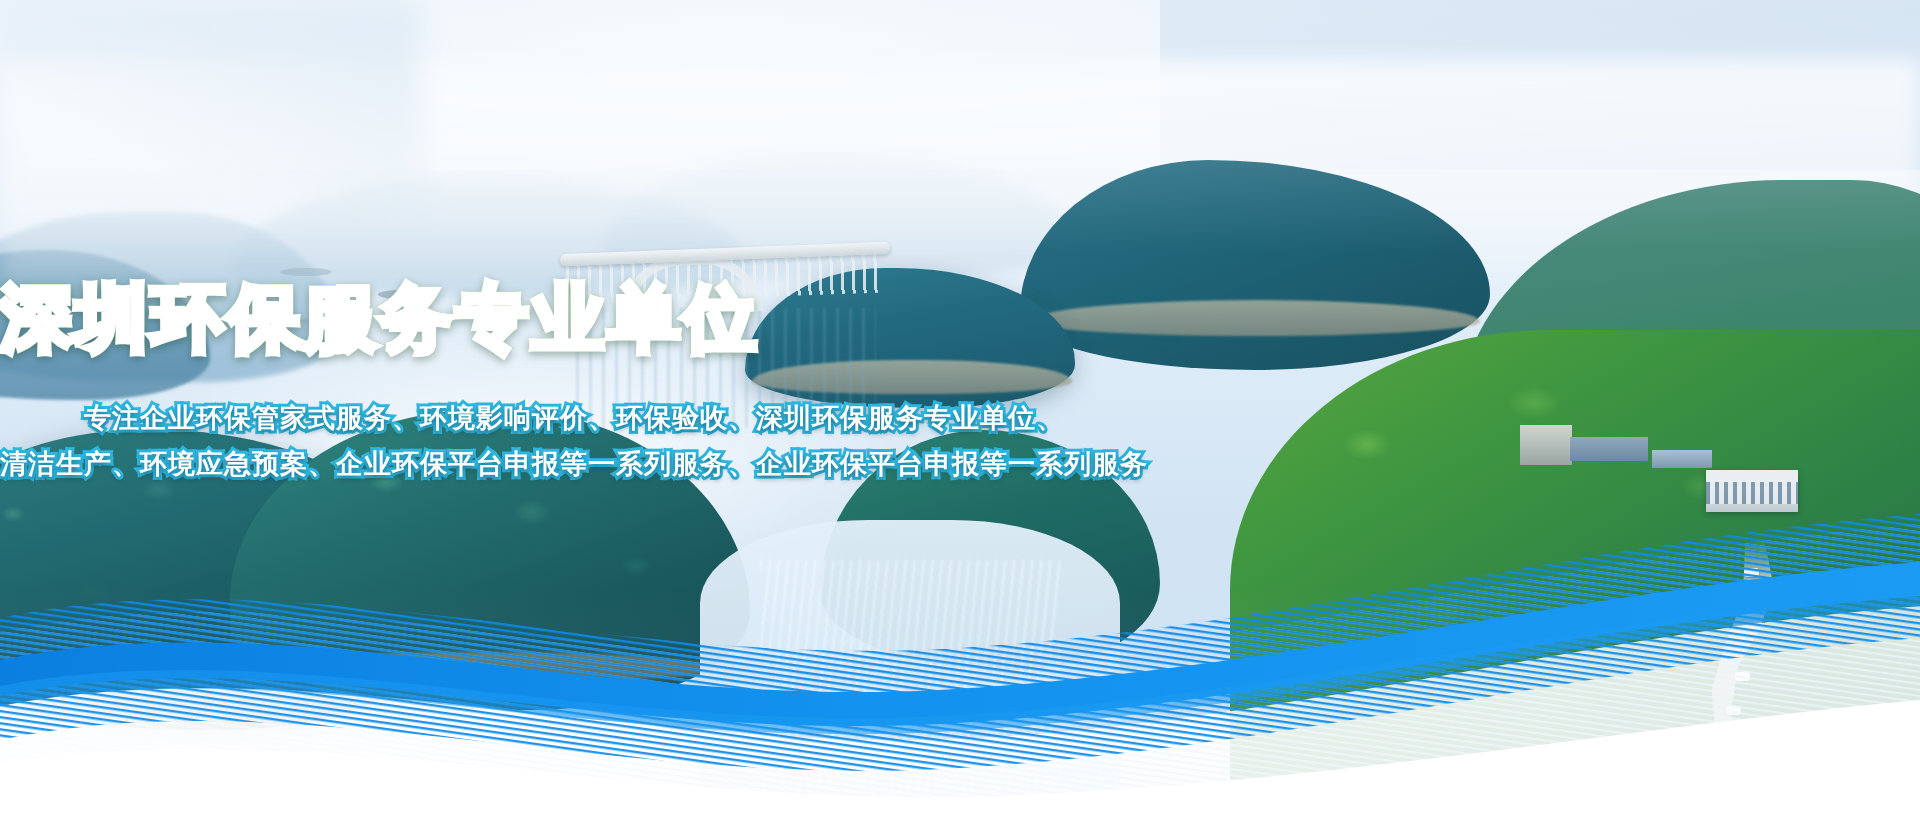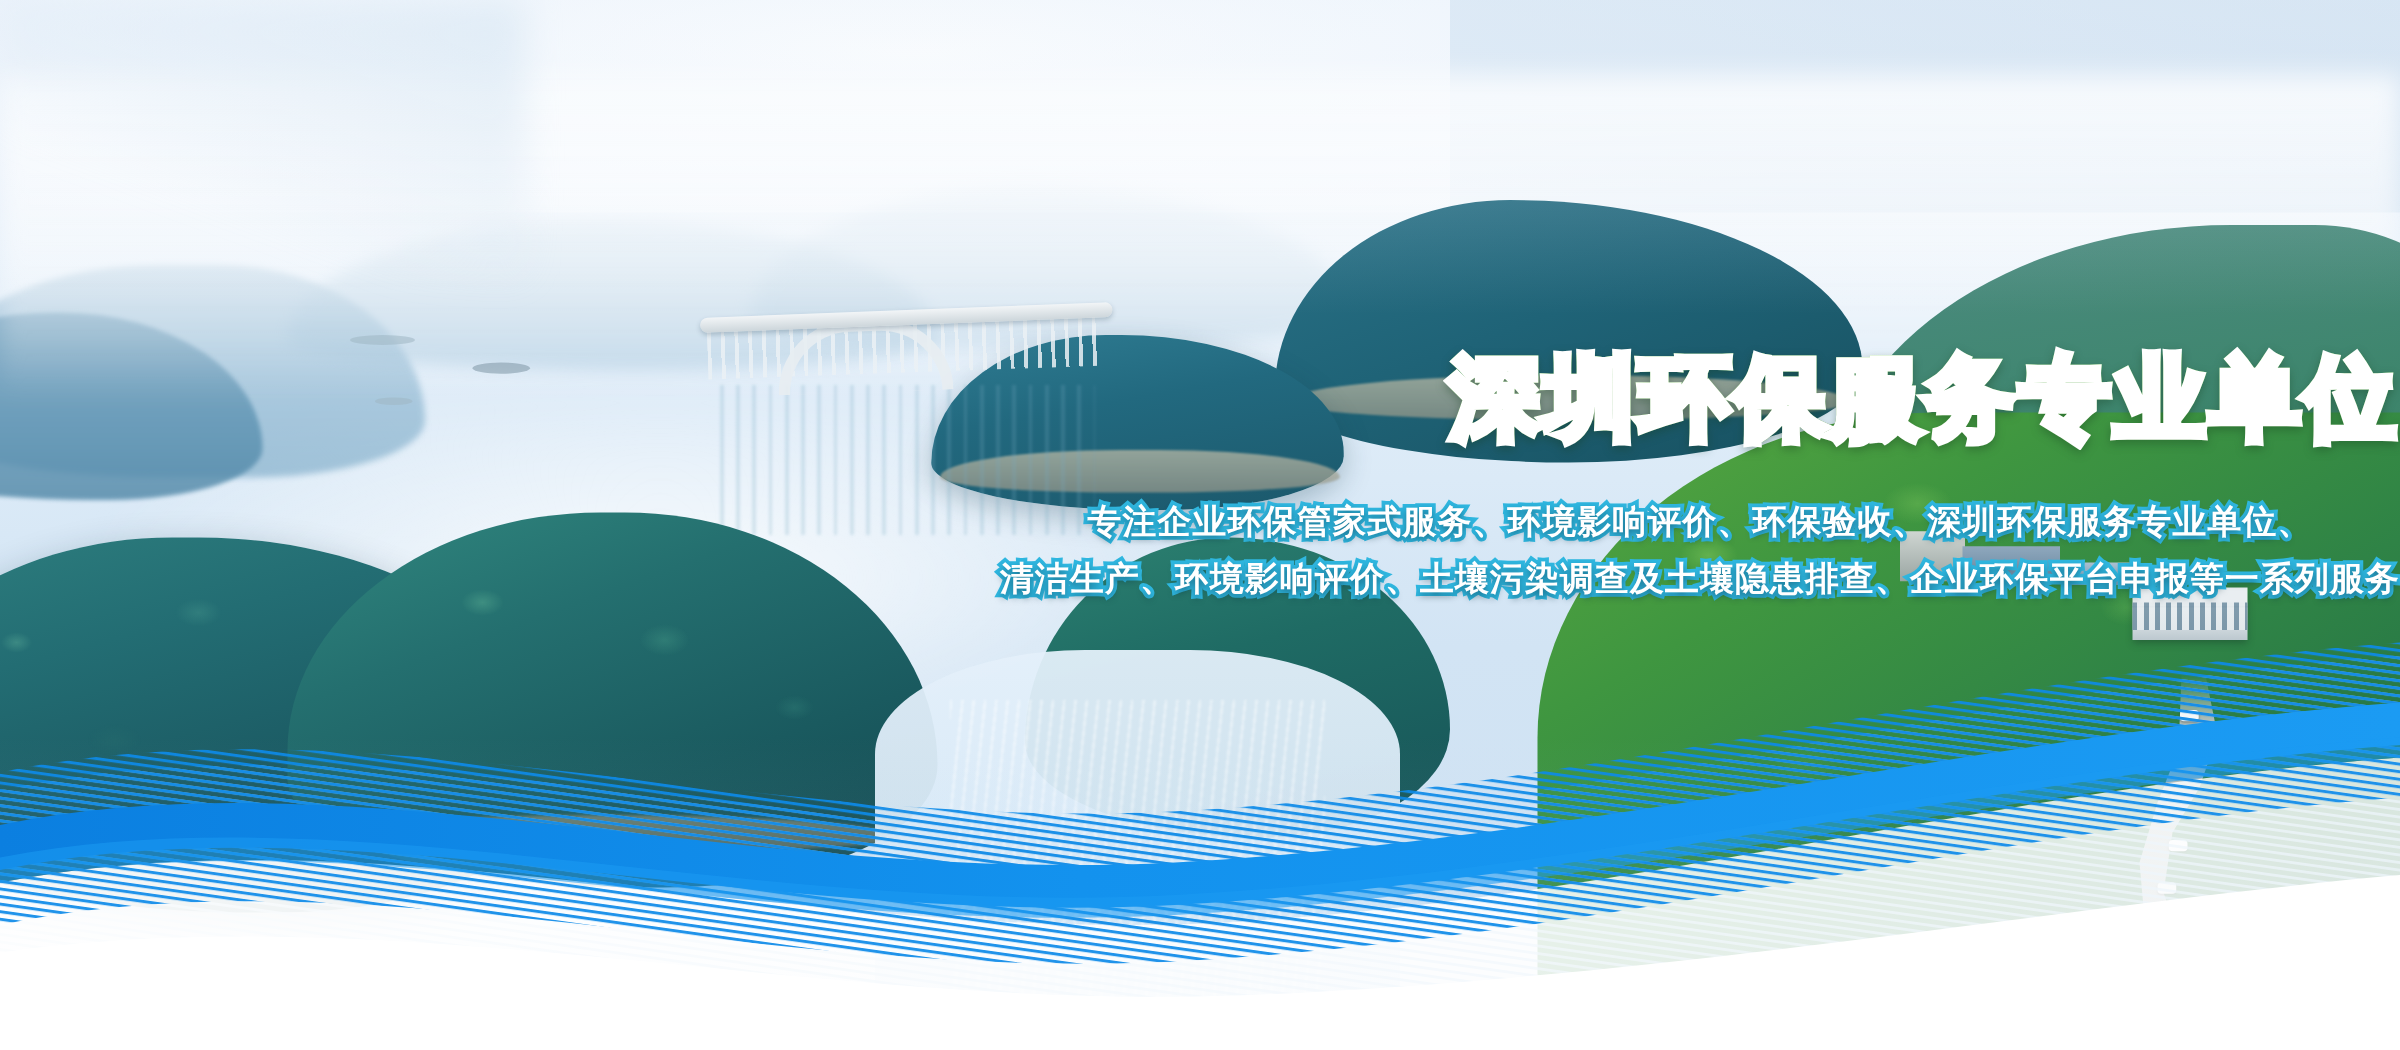--- a/index.html
+++ b/index.html
@@ -258,21 +258,21 @@
     pointer-events:none;
   }
 
   
   .waves{ position:absolute; left:0; bottom:0; width:1920px; height:330px; }
   .waves svg{ display:block; width:1920px; height:330px; }
 
   
   .copy{
     position:absolute; left:0; top:0; width:1920px; height:840px;
-    display:flex; flex-direction:column; align-items:flex-end;
+    display:flex; flex-direction:column; align-items:flex-start;
     pointer-events:none;
   }
 
   .headline{
     margin-top:282px;
     font-size:72px;
     font-weight:700;
     letter-spacing:4px;
     line-height:1;
     color:#3a9a22;
@@ -407,18 +407,18 @@
       <path d="M0,252 C320,206 660,300 1000,286 C1340,272 1650,214 1920,190 L1920,330 L0,330 Z" fill="#ffffff"></path>
     </svg>
   </div>
 
   <div class="copy">
 
     <div class="headline">深圳环保服务专业单位</div>
 
     <div class="subcopy">
       <div class="subline">专注企业环保管家式服务、环境影响评价、环保验收、深圳环保服务专业单位、</div>
-      <div class="subline">清洁生产、环境影响评价、土壤污染调查及土壤隐患排查、企业环保平台申报等一系列服务</div>
+      <div class="subline">清洁生产、环境应急预案、企业环保平台申报等一系列服务、企业环保平台申报等一系列服务</div>
     </div>
 
   </div>
 
 </div>
 
 </body></html>

